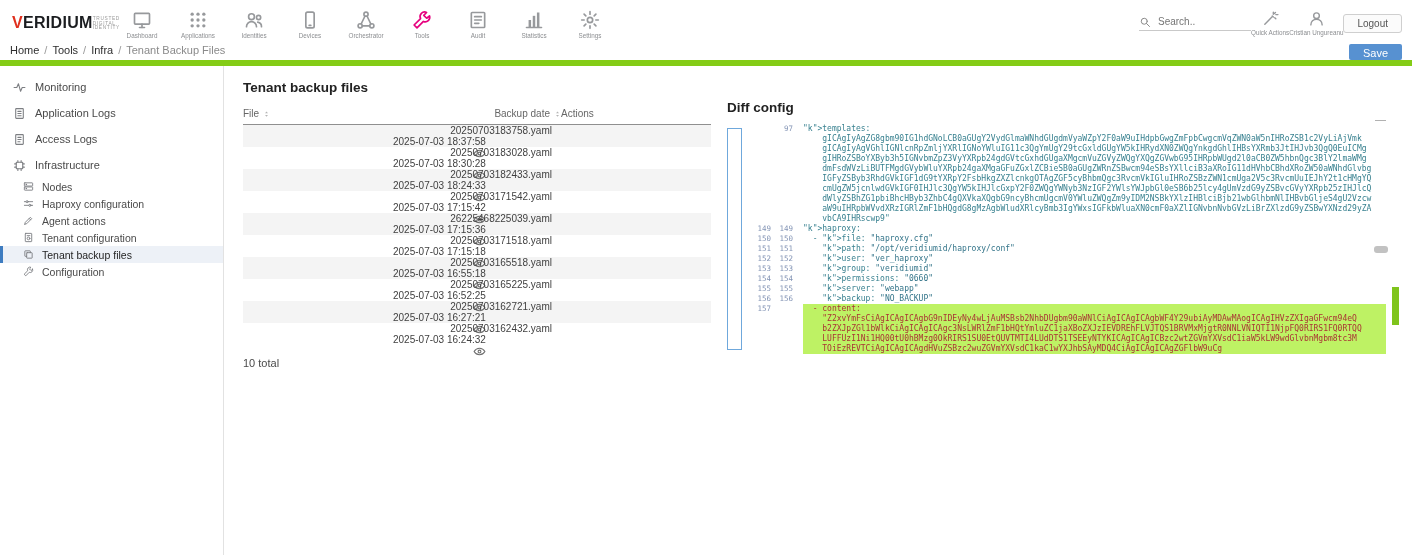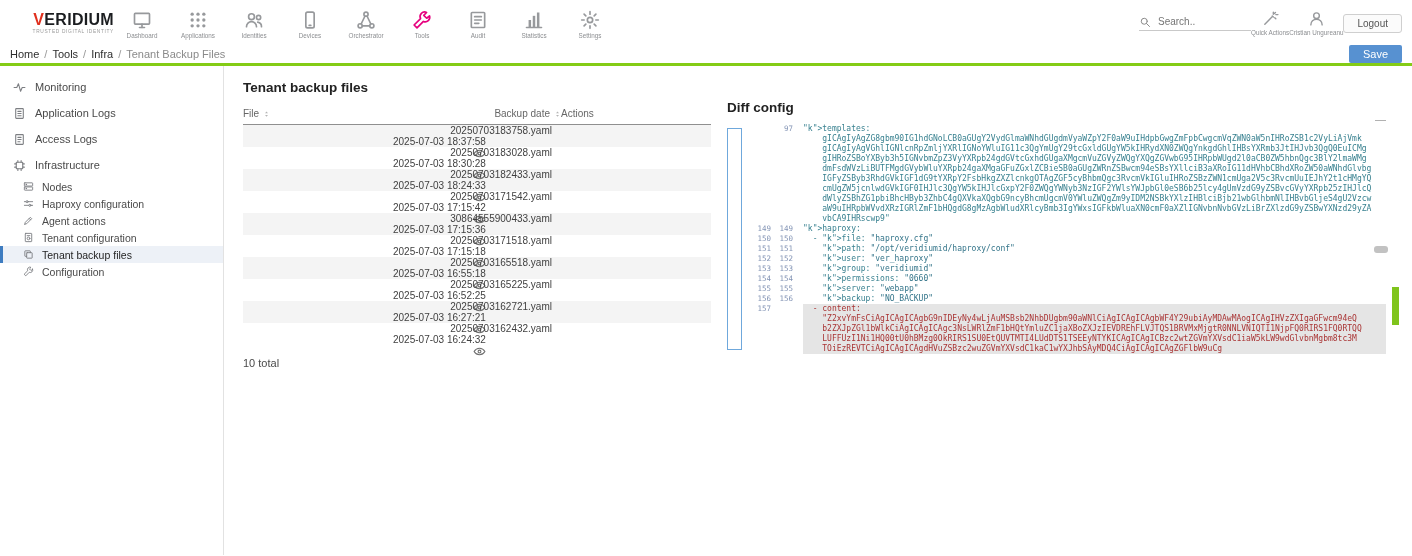--- a/index.html
+++ b/index.html
@@ -5,40 +5,40 @@
   * { box-sizing: border-box; margin: 0; padding: 0; }
   html,body { width:1412px; height:556px; }
   body {
     font-family: "Liberation Sans", sans-serif;
     background:#fff; color:#333; overflow:hidden; position:relative; font-size:12px;
   }
   .icon svg { display:block; width:100%; height:100%; }
 
   
   .topbar { height:44px; display:flex; align-items:center; padding:2px 8px 0 8px; }
-  .logo { display:flex; flex-direction:column; line-height:1; width:106px; padding-left:4px; cursor:pointer;align-items:flex-end; }
+  .logo { display:flex; line-height:1; width:106px; padding-left:4px; cursor:pointer; }
   .brand { font-size:16px; font-weight:bold; color:#1b1d20; letter-spacing:.3px; }
   .brand .vmark { color:#e0301e; }
   .tagline { font-size:4.8px; color:#9a9a9a; letter-spacing:.14em; margin-top:2px; }
   .nav { display:flex; }
   .nav-item { width:56px; display:flex; flex-direction:column; align-items:center; gap:2px; cursor:pointer; color:#97999c; padding-top:2px; }
   .nav-item .icon { width:20px; height:20px; }
   .nav-item .nav-label { font-size:6.3px; color:#8c8e91; }
   .nav-item.active { color:#e6007e; }
   .top-right { margin-left:auto; display:flex; align-items:center; padding-right:2px; }
   .search-box { display:flex; align-items:center; border-bottom:1px solid #c9c9c9; padding-bottom:2px; width:112px; color:#8b8b8b; }
   .search-box .icon { width:12px; height:12px; margin-right:7px; }
   .search-input { border:none; outline:none; font-size:10px; width:82px; color:#555; background:transparent; font-family:"Liberation Sans",sans-serif; }
   .top-action { display:flex; flex-direction:column; align-items:center; gap:2px; color:#97999c; cursor:pointer; }
   .top-action .icon { width:17px; height:17px; }
   .top-action .ta-label { font-size:6.3px; color:#8c8e91; white-space:nowrap; }
   .logout-btn { border:1px solid #cfcfcf; background:#fbfbfb; border-radius:3px; font-size:10px; color:#555; padding:3px 13px; cursor:pointer; font-family:"Liberation Sans",sans-serif; }
 
   
-  .crumbbar { height:22px; display:flex; align-items:center; padding:0 10px; font-size:11px; border-bottom:3px solid #84cc16; }
+  .crumbbar { height:22px; display:flex; padding:0 10px; font-size:11px; border-bottom:6px solid #84cc16; }
   .crumb-link { color:#2e2e2e; cursor:pointer; }
   .crumb-sep { color:#999; margin:0 5px; }
   .crumb-current { color:#8a8a8a; }
   .save-btn { margin-left:auto; background:#5791d1; color:#fff; border:none; border-radius:2px; font-size:11px; padding:3px 14px; cursor:pointer; font-family:"Liberation Sans",sans-serif; }
 
   
   .content { display:flex; height:489px; }
   aside { width:224px; flex:none; border-right:1px solid #e2e2e2; padding-top:8px; }
   .side-item { display:flex; align-items:center; height:26px; padding-left:13px; font-size:11px; color:#4a4a4a; cursor:pointer; gap:9px; }
   .side-item .icon { width:13px; height:13px; color:#7d7f83; flex:none; }
@@ -62,21 +62,21 @@
   
   .diff-col { flex:1; padding:20px 12px 0 14px; position:relative; }
   .diff-title { font-size:13.5px; font-weight:bold; color:#222; margin-bottom:9px; }
   .diff-view { position:relative; font-family:"DejaVu Sans Mono", monospace; font-size:8px; line-height:10px; padding-left:22px; margin-right:14px; }
   .gutterbox { position:absolute; left:0; top:4px; bottom:4px; width:15px; border:1px solid #6fa8dc; background:#fff; }
   .dline { display:flex; }
   .gold, .gnew { width:22px; flex:none; text-align:right; color:#8394b5; font-size:7.5px; }
   .gnew { margin-right:10px; }
   .dtext { flex:1; white-space:pre; overflow:hidden; color:#37808f; }
   .dtext .v { color:#34758a; }
-  .dline.removed .dtext { background:#e5e5e5; color:#a93434; }
+  .dline.removed .dtext { background:#bef264; color:#a93434; }
   .diff-collapse { position:absolute; top:36px; right:26px; color:#9a9a9a; font-size:11px; line-height:6px; cursor:pointer; }
   .scroll-thumb { position:absolute; right:24px; top:166px; width:14px; height:7px; background:#c2c2c2; border-radius:3px; cursor:pointer; }
   .minimap-add { position:absolute; right:13px; top:207px; width:7px; height:38px; background:#7fc41c; }
 </style>
 </head>
 <body>
 
 <header class="topbar">
   <div class="logo">
     <div class="brand"><span class="vmark">V</span><span>ERIDIUM</span></div>
@@ -390,21 +390,21 @@
               <div class="col-file">20250703171542.yaml</div>
               <div class="col-date">2025-07-03 17:15:42</div>
               <div class="col-actions"><span class="eye-btn">
                   <svg viewBox="0 0 24 24" fill="none" stroke="currentColor" stroke-width="2" stroke-linecap="round" stroke-linejoin="round">
                     <path d="M2 12s3.5-6 10-6 10 6 10 6-3.5 6-10 6-10-6-10-6z"></path>
                     <circle cx="12" cy="12" r="2.6"></circle>
                   </svg>
                 </span></div>
             </div>
             <div class="tbl-row">
-              <div class="col-file">30864555900433.yaml</div>
+              <div class="col-file">26225468225039.yaml</div>
               <div class="col-date">2025-07-03 17:15:36</div>
               <div class="col-actions"><span class="eye-btn">
                   <svg viewBox="0 0 24 24" fill="none" stroke="currentColor" stroke-width="2" stroke-linecap="round" stroke-linejoin="round">
                     <path d="M2 12s3.5-6 10-6 10 6 10 6-3.5 6-10 6-10-6-10-6z"></path>
                     <circle cx="12" cy="12" r="2.6"></circle>
                   </svg>
                 </span></div>
             </div>
             <div class="tbl-row">
               <div class="col-file">20250703171518.yaml</div>

